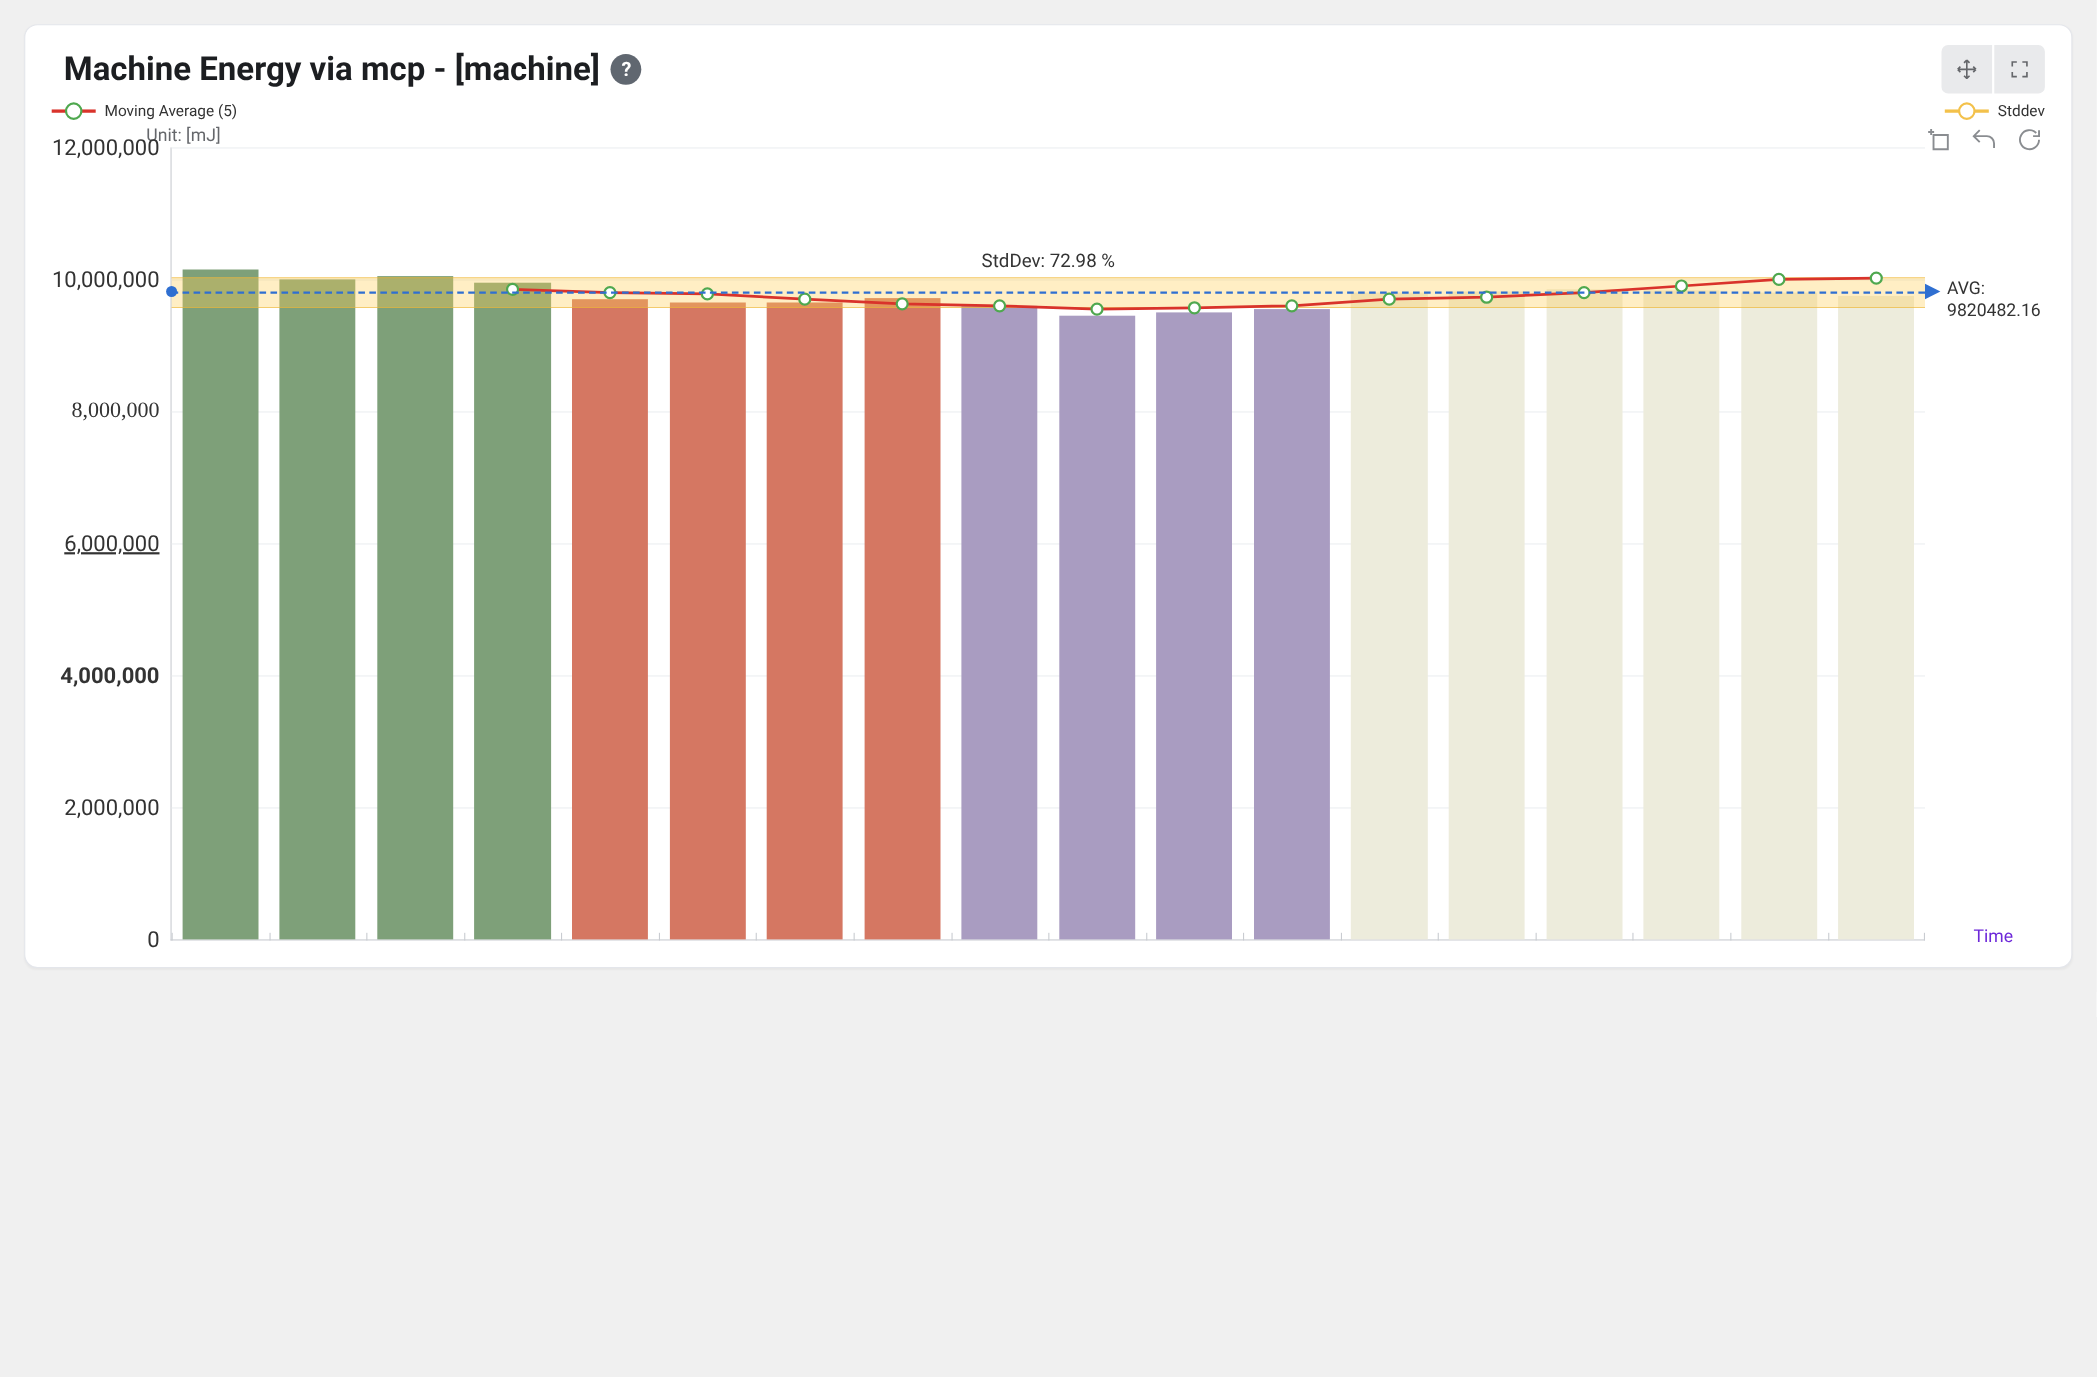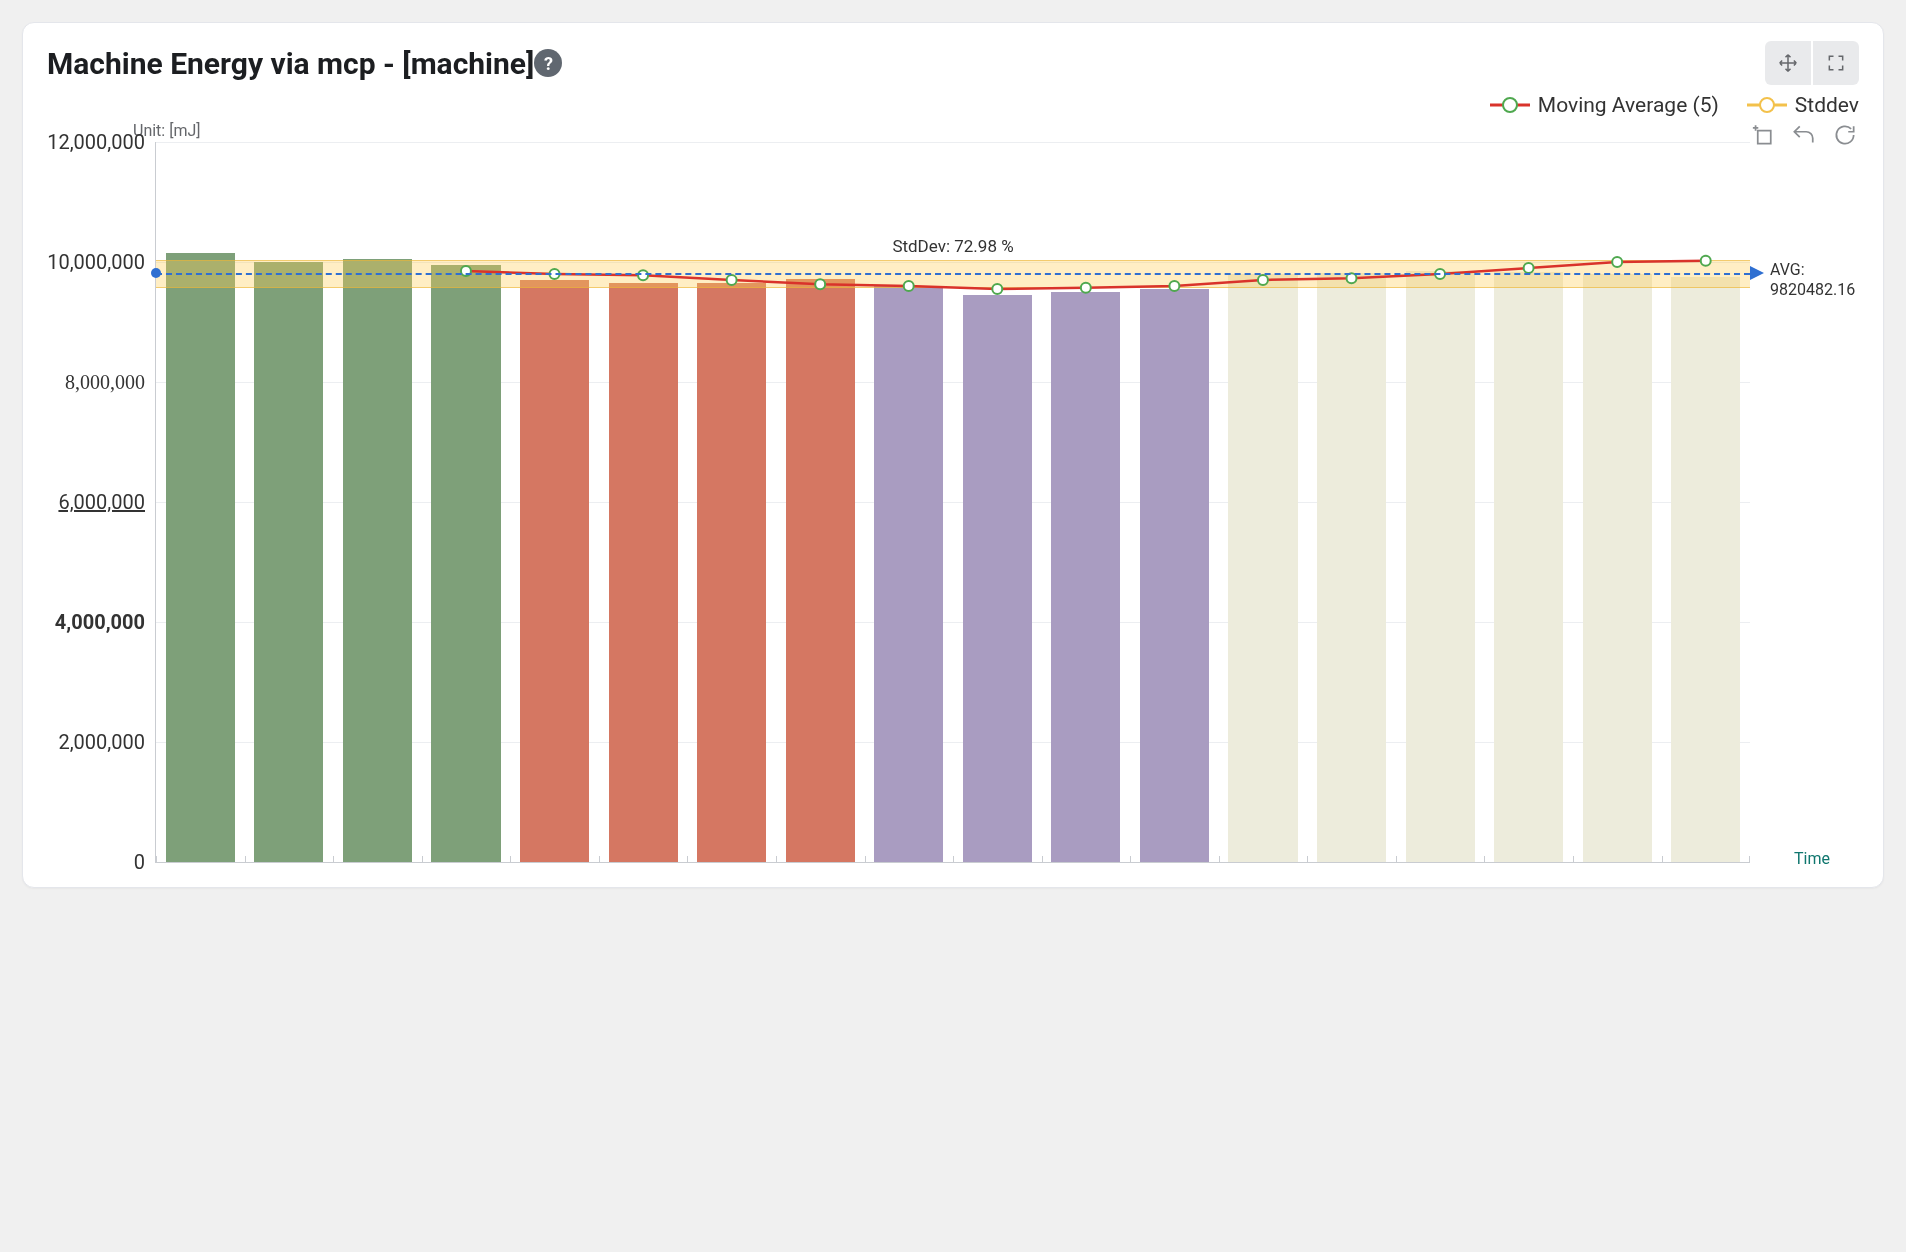--- a/index.html
+++ b/index.html
@@ -24,23 +24,25 @@
   
   .panel-header {
     display: flex;
     align-items: center;
     justify-content: space-between;
     margin-bottom: 8px;
   }
   .title-wrap {
     display: flex;
     align-items: center;
+    gap: 10px;
     font-size: 30px;
     font-weight: 700;
     color: #1c1e21;
+    margin-left: 11px;
   }
   .help-icon {
     display: inline-flex;
     align-items: center;
     justify-content: center;
     width: 28px;
     height: 28px;
     border-radius: 50%;
     background: #606770;
     color: #fff;
@@ -61,24 +63,24 @@
     cursor: pointer;
     color: #65676b;
   }
   .hdr-btn:first-child { border-top-left-radius: 6px; border-bottom-left-radius: 6px; }
   .hdr-btn:last-child  { border-top-right-radius: 6px; border-bottom-right-radius: 6px; }
   .hdr-btn svg { width: 20px; height: 20px; stroke: #65676b; fill: none; stroke-width: 1.8; }
 
   
   .legend {
     display: flex;
-    justify-content: flex-end;
+    justify-content: space-between;
     align-items: center;
     gap: 28px;
-    font-size: 21px;
+    font-size: 14px;
     color: #333;
     margin-bottom: 4px;
   }
   .legend-item { display: flex; align-items: center; gap: 8px; }
   .legend-swatch {
     width: 40px; height: 14px; position: relative;
   }
   .legend-swatch .line {
     position: absolute; top: 50%; left: 0; right: 0; height: 3px; transform: translateY(-50%);
   }
@@ -208,21 +210,21 @@
   }
   .xtick-line.right { left:auto; right:0; }
 
   .moving-line {
     position:absolute; inset:0; z-index:4; overflow:visible;
   }
   .moving-line polyline { fill:none; stroke:#d9332b; stroke-width:2.5; }
 
   .xaxis-label {
     position:absolute; right: -80px; bottom: -6px;
-    font-size: 16px; color:#0f766e;
+    font-size: 16px; color:#6d28d9;
   }
 </style>
 </head>
 <body>
 
 <div class="page">
   <div class="panel">
 
     <div class="panel-header">
       <div class="title-wrap">

